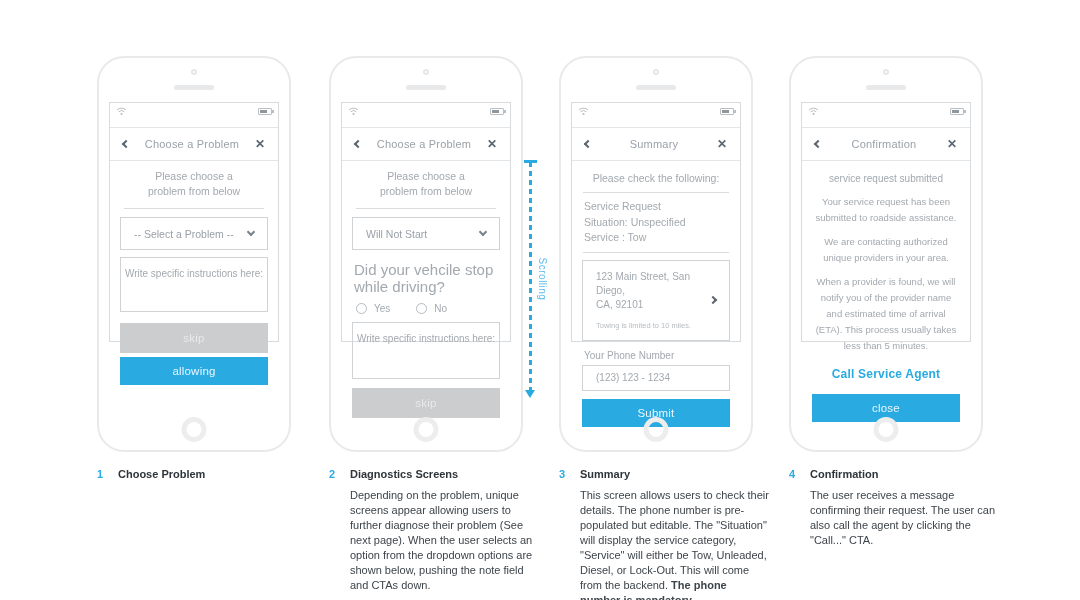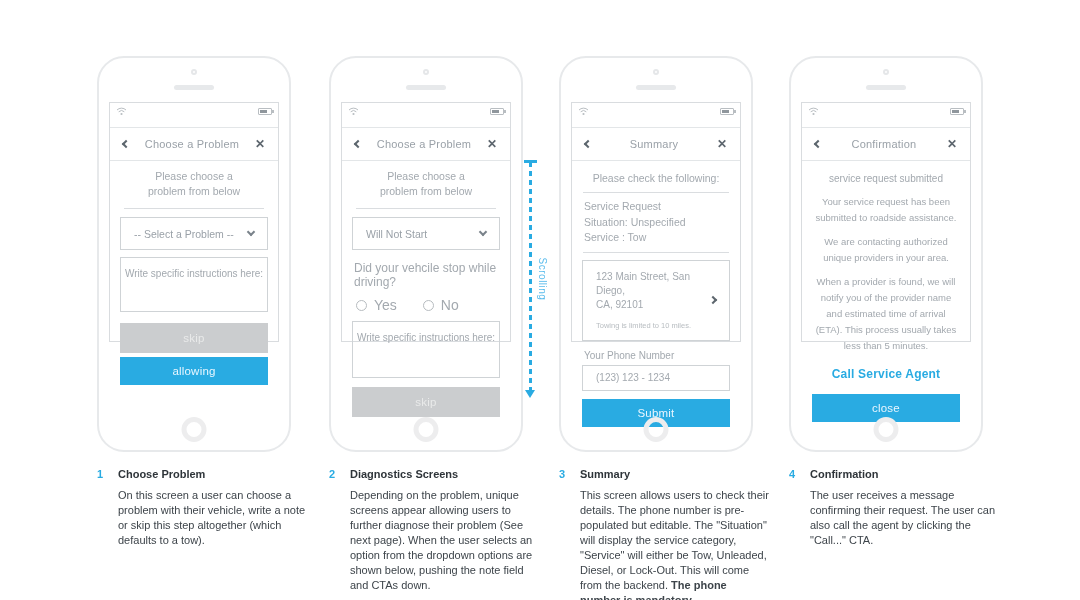--- a/index.html
+++ b/index.html
@@ -49,23 +49,23 @@
   .select { margin:8px 10px 0; height:33px; border:1px solid #cfd3d6; flex:none;
     display:flex; align-items:center; justify-content:space-between;
     padding:0 13px; color:#9aa1a8; }
   .notebox { margin:7px 10px 0; height:55px; border:1px solid #cfd3d6; flex:none;
     text-align:center; padding-top:10px; font-size:10px; color:#a3a9af; }
   .btn { margin:0 10px; height:30px; flex:none; display:flex; align-items:center;
     justify-content:center; font-size:11.5px; letter-spacing:.2px; }
   .btn-skip { background:#cbcdcf; color:#e9eaea; margin-top:11px; }
   .btn-primary { background:#29abe2; color:#e8f6ff; height:28px; margin-top:4px; }
 
-  .question { margin:11px 12px 0; font-size:12px; color:#a3a9af; }
+  .question { margin:11px 12px 0; font-size:15px; color:#a3a9af; }
   .radios { display:flex; gap:26px; margin:8px 14px 0; align-items:center; }
-  .radio-item { display:flex; align-items:center; gap:7px; font-size:14px; }
+  .radio-item { display:flex; align-items:center; gap:7px; font-size:10px; }
   .radio-dot { width:11px; height:11px; border:1px solid #b7bcc0; border-radius:50%; }
 
   
   .sum-lines { margin:6px 12px 0; line-height:15.5px; font-size:10.5px; }
   .addrbox { margin:7px 10px 0; border:1px solid #cfd3d6; flex:none;
     padding:9px 26px 7px 13px; position:relative; line-height:14px; font-size:10px; }
   .addr-note { font-size:7.5px; color:#b8bdc1; margin-top:7px; }
   .addr-chev { position:absolute; right:13px; top:50%;
     transform:translateY(-50%) rotate(225deg); border-color:#5d666e; }
   .field-label { margin:9px 12px 0; font-size:10px; }
@@ -286,21 +286,20 @@
       <div class="call-link">Call Service Agent</div>
       <div class="btn btn-primary btn-close">close</div>
     </div>
   </div>
   <div class="home"></div>
 </div>
 
 <div class="caption" style="left:96px">
   <span class="cap-num">1</span>
   <div class="cap-title">Choose Problem</div>
-  <div class="cap-body">On this screen a user can choose a problem with their vehicle, write a note or skip this step altogether (which defaults to a tow).</div>
 </div>
 <div class="caption" style="left:328px">
   <span class="cap-num">2</span>
   <div class="cap-title">Diagnostics Screens</div>
   <div class="cap-body">Depending on the problem, unique screens appear allowing users to further diagnose their problem (See next page). When the user selects an option from the dropdown options are shown below, pushing the note field and CTAs down.</div>
 </div>
 <div class="caption" style="left:558px">
   <span class="cap-num">3</span>
   <div class="cap-title">Summary</div>
   <div class="cap-body"><span>This screen allows users to check their details. The phone number is pre-populated but editable. The "Situation" will display the service category, "Service" will either be Tow, Unleaded, Diesel, or Lock-Out. This will come from the backend. </span><span class="cap-bold">The phone number is mandatory.</span></div>

